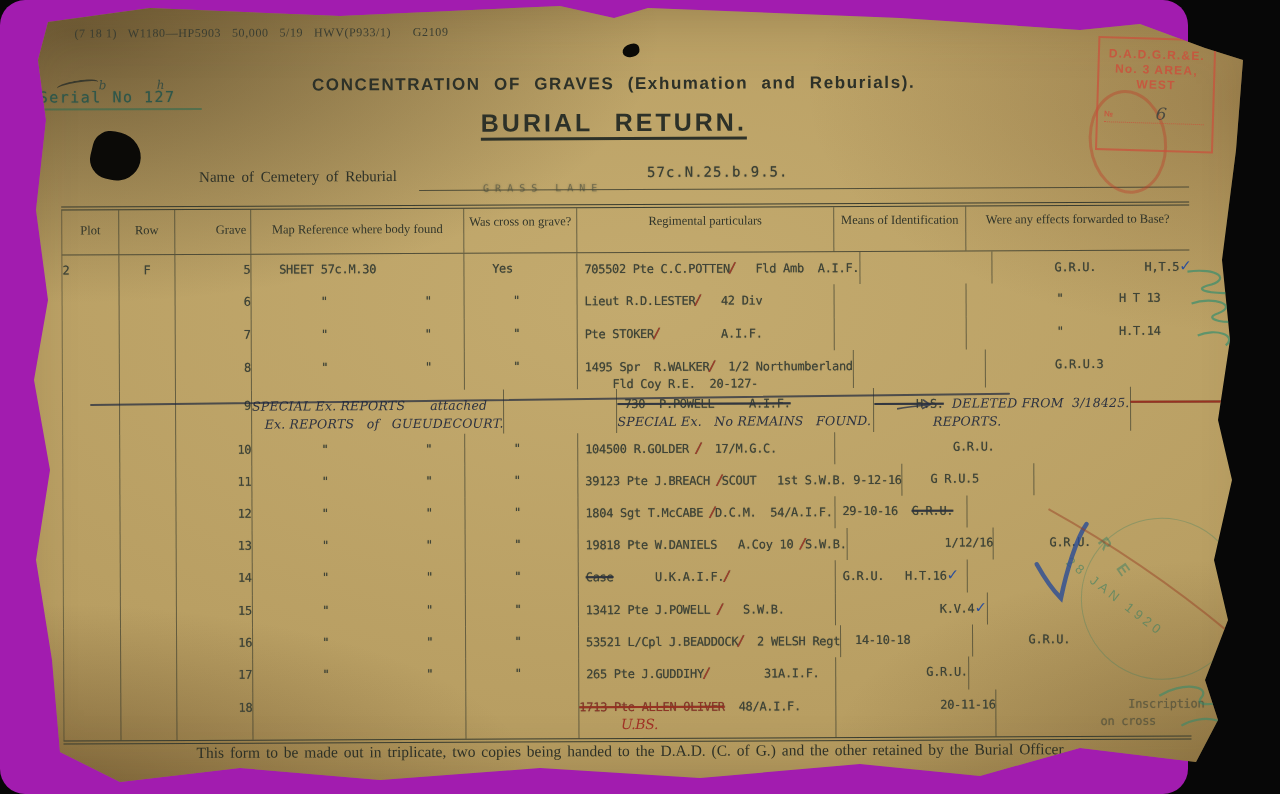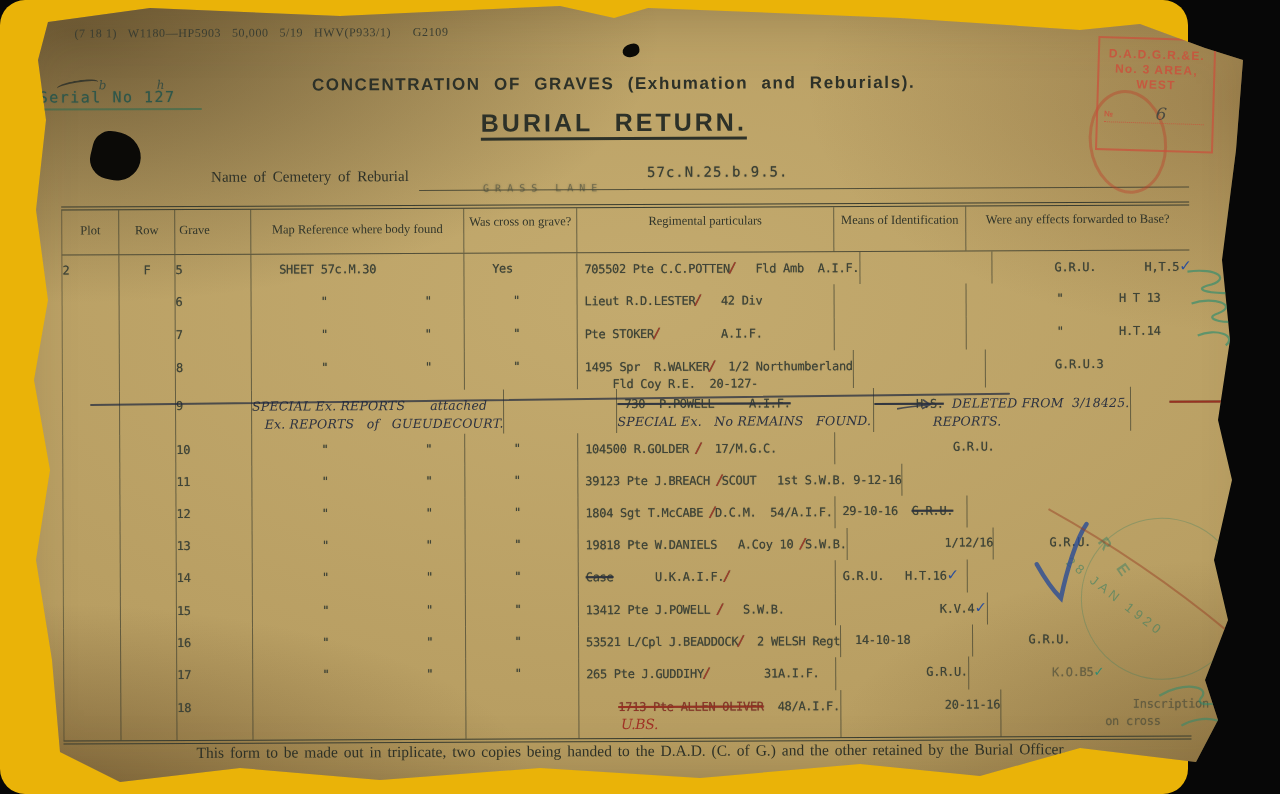--- a/index.html
+++ b/index.html
@@ -1,16 +1,16 @@
 <!DOCTYPE html>
 <html><head>
 <meta charset="utf-8">
 <style>
   html,body{margin:0;padding:0;background:#070707;width:1280px;height:794px;overflow:hidden;}
-  .sheet{position:absolute;left:0;top:0;width:1188px;height:794px;background:#eab308;border-radius:25px;}
+  .sheet{position:absolute;left:0;top:0;width:1188px;height:794px;background:#a21caf;border-radius:25px;}
   .paper{
     position:absolute;left:0;top:0;width:1280px;height:794px;
     clip-path:polygon(48px 22px,150px 8px,340px 16px,560px 6px,614px 18px,648px 8px,900px 18px,1080px 30px,1140px 24px,1205px 48px,1243px 60px,1236px 150px,1222px 260px,1230px 340px,1218px 420px,1232px 480px,1214px 560px,1228px 620px,1205px 680px,1218px 720px,1196px 762px,1080px 748px,980px 776px,860px 764px,700px 778px,540px 768px,380px 780px,240px 768px,120px 782px,60px 752px,52px 660px,36px 560px,50px 470px,34px 380px,48px 300px,36px 210px,46px 120px,38px 60px);
     background:
       radial-gradient(120% 90% at 6% 4%, rgba(55,40,20,.55), rgba(55,40,20,0) 38%),
       radial-gradient(60% 50% at 99% 12%, rgba(100,70,35,.35), transparent 60%),
       radial-gradient(70% 40% at 3% 98%, rgba(80,55,25,.45), transparent 55%),
       radial-gradient(60% 45% at 98% 95%, rgba(90,65,30,.40), transparent 55%),
       radial-gradient(140% 120% at 50% 38%, #c3aa6e 0%, #b89e62 45%, #ab9157 75%, #97804b 100%);
     box-shadow:inset 0 0 70px rgba(70,50,20,.45);
@@ -18,21 +18,21 @@
   }
   .rot{position:absolute;left:0;top:0;width:1280px;height:794px;transform:rotate(-0.25deg);}
   
   .print-code{position:absolute;left:76px;top:24px;font:12px "Liberation Serif",serif;letter-spacing:.6px;color:#3a3d31;white-space:pre;}
   .serial{position:absolute;left:40px;top:86px;font-family:"DejaVu Sans Mono",monospace;font-size:15px;color:#2f574a;letter-spacing:1.5px;border-bottom:2px solid rgba(40,105,80,.55);padding:0 26px 2px 0;text-shadow:0 0 1px rgba(47,87,74,.6);}
   .serial-sup{position:absolute;font:italic 12px "DejaVu Serif",serif;color:#3a4d42;}
   .serial-stroke{position:absolute;left:58px;top:78px;width:42px;height:8px;border-top:2px solid rgba(40,45,40,.8);border-radius:50%;transform:rotate(-9deg);}
   .ftitle{position:absolute;left:0;top:74px;width:1230px;text-align:center;font-family:"Liberation Sans",sans-serif;font-weight:bold;font-size:17px;letter-spacing:1.6px;word-spacing:7px;color:#2d3128;}
   .fsub{position:absolute;left:0;top:108px;width:1230px;text-align:center;}
   .fsub span{font-family:"Liberation Sans",sans-serif;font-weight:bold;font-size:25px;letter-spacing:3px;word-spacing:12px;color:#2d3128;border-bottom:3px solid #2d3128;padding-bottom:1px;}
-  .cem-label{position:absolute;left:212px;top:167px;font:15px "Liberation Serif",serif;color:#2f3228;word-spacing:3px;}
+  .cem-label{position:absolute;left:200px;top:167px;font:15px "Liberation Serif",serif;color:#2f3228;word-spacing:3px;}
   .cem-line{position:absolute;left:420px;top:166px;width:770px;height:23px;border-bottom:1.5px solid rgba(55,58,45,.8);}
   .cem-value{position:absolute;left:648px;top:164px;font-family:"DejaVu Sans Mono",monospace;font-size:14px;letter-spacing:1px;color:#3b4034;text-shadow:0 0 1px rgba(60,64,52,.7);}
   .cem-stamp{position:absolute;left:484px;top:182px;font-family:"DejaVu Sans Mono",monospace;font-size:10px;letter-spacing:6px;color:rgba(72,77,62,.55);text-shadow:0 0 2px rgba(72,77,62,.5);}
   
   .stamp{position:absolute;left:1098px;top:40px;width:118px;height:114px;border:2.5px solid rgba(201,82,60,.75);transform:rotate(2deg);color:rgba(201,82,60,.88);font-family:"Liberation Sans",sans-serif;font-weight:bold;font-size:12px;letter-spacing:1.2px;text-align:center;padding-top:8px;box-sizing:border-box;}
   .stamp div{line-height:15px;}
   .stamp-no{position:absolute;left:6px;bottom:26px;font-size:8px;text-align:left;width:100px;border-bottom:1px dotted rgba(201,82,60,.8);}
   .stamp-oval{position:absolute;left:1090px;top:92px;width:72px;height:98px;border:3.5px solid rgba(190,60,40,.40);border-radius:50%;transform:rotate(-7deg);}
   .pencil6{position:absolute;left:1157px;top:106px;font:italic 17px "DejaVu Serif",serif;color:#4c4a40;transform:rotate(6deg);}
   
@@ -41,31 +41,31 @@
   .hc{box-sizing:border-box;border-right:1px solid rgba(55,58,45,.65);font:12.5px "Liberation Serif",serif;color:#31352a;text-align:center;padding:6px 4px 0 4px;line-height:14px;}
   .thead .hc:first-child,.trow .cell:first-child{border-left:1px solid rgba(55,58,45,.55);}
   .hc.c-plot,.hc.c-row{padding-top:13px;}
   .hc.c-grave,.hc.c-map{padding-top:13px;}
   .trow{display:flex;position:relative;}
   .cell{box-sizing:border-box;border-right:1px solid rgba(55,58,45,.65);padding-top:7px;white-space:pre;overflow:visible;
         font-family:"DejaVu Sans Mono",monospace;font-size:12px;letter-spacing:-.3px;line-height:17px;color:#3f4437;
         text-shadow:0 0 .7px rgba(62,66,54,.75);}
   .c-plot{flex:0 0 58px;}
   .c-row{flex:0 0 56px;text-align:center;}
-  .c-grave{flex:0 0 76px;text-align:left;padding-right:14px;box-sizing:border-box;}
+  .c-grave{flex:0 0 76px;text-align:right;box-sizing:border-box;}
   .c-map{flex:0 0 213px;}
   .c-cross{flex:0 0 113px;}
   .c-reg{flex:0 0 257px;}
   .c-means{flex:0 0 132px;}
   .c-eff{flex:1 1 auto;border-right:none;}
   .sg-t{color:#3f4437;}
   .sg-td{color:#3f4437;opacity:.6;}
   .sg-r{color:#9e3b28;font-family:"DejaVu Serif",serif;font-style:italic;font-weight:bold;font-size:14px;}
   .sg-st{color:#3f4437;text-decoration:line-through;text-decoration-color:rgba(42,48,64,.85);text-decoration-thickness:1.5px;}
-  .sg-rst{color:#8f3526;text-decoration:line-through;text-decoration-color:rgba(160,45,30,.9);text-decoration-thickness:2px;padding-left:39px;}
+  .sg-rst{color:#8f3526;text-decoration:line-through;text-decoration-color:rgba(160,45,30,.9);text-decoration-thickness:2px;}
   .sg-h{font-family:"DejaVu Serif",serif;font-style:italic;font-size:12.5px;letter-spacing:.2px;color:#2c3240;text-shadow:none;}
   .sg-hr{font-family:"DejaVu Serif",serif;font-style:italic;font-size:14px;color:#a03226;text-shadow:none;}
   .sg-c{color:#2d4f9b;font-weight:bold;font-size:15px;font-family:"DejaVu Sans",sans-serif;text-shadow:none;}
   .sg-g{color:#2e8b74;font-weight:bold;font-size:13px;font-family:"DejaVu Sans",sans-serif;text-shadow:none;}
   
   .footer{position:absolute;left:0;top:742px;width:1260px;text-align:center;font:15.5px "Liberation Serif",serif;color:#2e3126;word-spacing:2px;}
   
   .hole{position:absolute;background:#0b0a07;}
   .hole1{left:92px;top:130px;width:50px;height:48px;border-radius:42% 58% 55% 45%;transform:rotate(14deg);}
   .hole2{left:624px;top:44px;width:17px;height:13px;border-radius:60% 40% 50% 50%;transform:rotate(-10deg);}
@@ -183,20 +183,21 @@
     <div class="cell c-reg"><span class="sg-t"> 104500 R.GOLDER </span><span class="sg-r">/</span><span class="sg-t">  17/M.G.C.</span></div>
     <div class="cell c-eff"><span class="sg-t">                 G.R.U.</span></div>
   </div>
             <div class="trow" style="height: 32px;">
     <div class="cell c-plot"></div>
     <div class="cell c-row"></div>
     <div class="cell c-grave"><span class="sg-t">11</span></div>
     <div class="cell c-map"><span class="sg-t">          "              "</span></div>
     <div class="cell c-cross"><span class="sg-t">       "</span></div>
     <div class="cell c-reg"><span class="sg-t"> 39123 Pte J.BREACH </span><span class="sg-r">/</span><span class="sg-t">SCOUT   1st S.W.B. 9-12-16</span></div>
+    <div class="cell c-means"><span class="sg-t">    G R.U.5</span></div>
     <div class="cell c-eff"></div>
   </div>
             <div class="trow" style="height: 32px;">
     <div class="cell c-plot"></div>
     <div class="cell c-row"></div>
     <div class="cell c-grave"><span class="sg-t">12</span></div>
     <div class="cell c-map"><span class="sg-t">          "              "</span></div>
     <div class="cell c-cross"><span class="sg-t">       "</span></div>
     <div class="cell c-reg"><span class="sg-t"> 1804 Sgt T.McCABE </span><span class="sg-r">/</span><span class="sg-t">D.C.M.  54/A.I.F.</span></div>
     <div class="cell c-means"><span class="sg-t"> 29-10-16  </span><span class="sg-st">G.R.U.</span></div>
@@ -243,21 +244,20 @@
     <div class="cell c-eff"><span class="sg-t">        G.R.U.</span></div>
   </div>
             <div class="trow" style="height: 33px;">
     <div class="cell c-plot"></div>
     <div class="cell c-row"></div>
     <div class="cell c-grave"><span class="sg-t">17</span></div>
     <div class="cell c-map"><span class="sg-t">          "              "</span></div>
     <div class="cell c-cross"><span class="sg-t">       "</span></div>
     <div class="cell c-reg"><span class="sg-t"> 265 Pte J.GUDDIHY</span><span class="sg-r">/</span><span class="sg-t">        31A.I.F.</span></div>
     <div class="cell c-means"><span class="sg-t">             G.R.U.</span></div>
-    <div class="cell c-eff"><span class="sg-td">            K.O.B5</span><span class="sg-g">✓</span></div>
   </div>
             <div class="trow" style="height: 47px;">
     <div class="cell c-plot"></div>
     <div class="cell c-row"></div>
     <div class="cell c-grave"><span class="sg-t">18</span></div>
     <div class="cell c-map"></div>
     <div class="cell c-cross"></div>
     <div class="cell c-reg"><span class="sg-rst">1713 Pte ALLEN OLIVER</span><span class="sg-t">  48/A.I.F.</span><span class="sg-hr">
           U.BS.</span></div>
     <div class="cell c-means"><span class="sg-t">               20-11-16</span></div>

